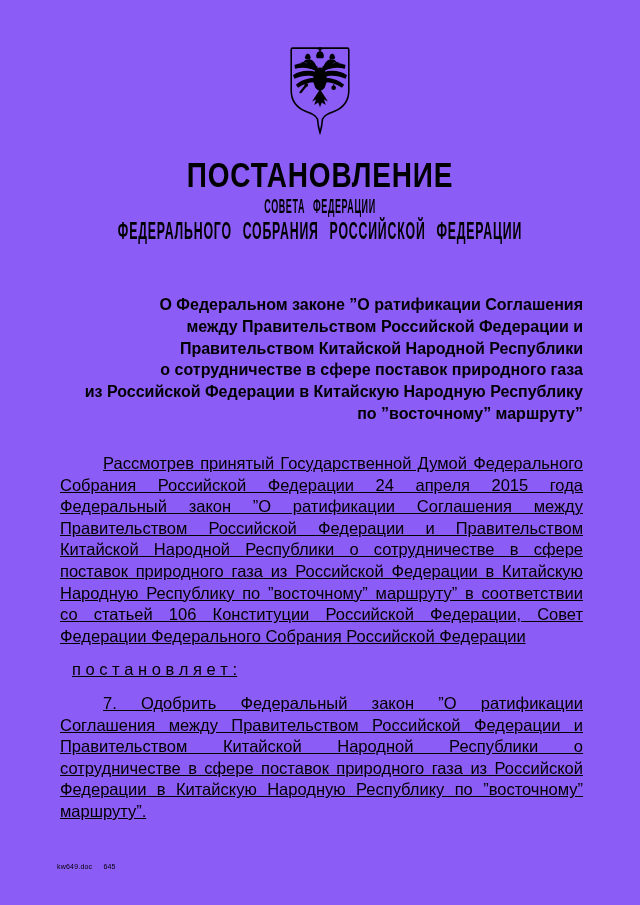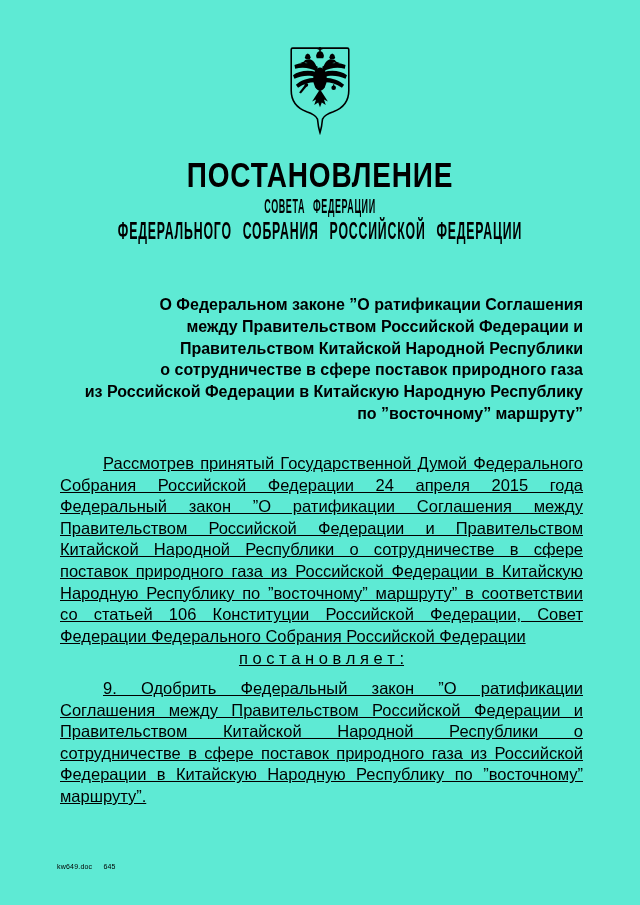--- a/index.html
+++ b/index.html
@@ -1,17 +1,17 @@
 <!DOCTYPE html>
 <html><head>
 <meta charset="utf-8">
 <style>
   html, body { margin:0; padding:0; background:#ffffff; }
   .page {
-    position:relative; width:640px; height:905px; background:#5eead4;
+    position:relative; width:640px; height:905px; background:#8b5cf6;
     font-family:"Liberation Sans", sans-serif; color:#000; overflow:hidden;
   }
   .emblem-wrap {
     position:absolute; top:46px; left:0; width:100%;
     display:flex; justify-content:center;
   }
   .doc-type {
     position:absolute; top:155px; left:0; width:100%; margin:0;
     text-align:center; font-size:35px; font-weight:700; letter-spacing:1px;
     white-space:nowrap; transform:scale(0.8,1); transform-origin:50% 0;
@@ -28,21 +28,21 @@
   .subject {
     position:absolute; top:294px; left:59px; width:524px;
     text-align:right; font-weight:700; font-size:16px; line-height:21.8px;
     white-space:pre-line;
   }
   .body-block {
     position:absolute; top:453px; left:60px; width:523px;
     font-size:16.5px; line-height:21.6px;text-decoration:underline;
   }
   .para { margin:0; text-align:justify; text-indent:43px; }
-  .decree-word { margin:1px; text-align:center; }
+  .decree-word { margin:12px; text-align:left; }
   .clause { margin-top:8px; }
   .footer {
     position:absolute; left:57px; top:863px; font-size:7px; letter-spacing:0.2px;
   }
   .footer .num { margin-left:9px; }
   svg .ink { fill:#000; }
 </style>
 </head>
 <body>
 
@@ -90,21 +90,21 @@
   <div class="subject">О Федеральном законе ”О ратификации Соглашения
 между Правительством Российской Федерации и
 Правительством Китайской Народной Республики
 о сотрудничестве в сфере поставок природного газа
 из Российской Федерации в Китайскую Народную Республику
 по ”восточному” маршруту”</div>
 
   <div class="body-block">
     <p class="para">Рассмотрев принятый Государственной Думой Федерального Собрания Российской Федерации 24 апреля 2015 года Федеральный закон ”О ратификации Соглашения между Правительством Российской Федерации и Правительством Китайской Народной Республики о сотрудничестве в сфере поставок природного газа из Российской Федерации в Китайскую Народную Республику по ”восточному” маршруту” в соответствии со статьей 106 Конституции Российской Федерации, Совет Федерации Федерального Собрания Российской Федерации</p>
     <p class="decree-word">п о с т а н о в л я е т :</p>
-    <p class="para clause">9. Одобрить Федеральный закон ”О ратификации Соглашения между Правительством Российской Федерации и Правительством Китайской Народной Республики о сотрудничестве в сфере поставок природного газа из Российской Федерации в Китайскую Народную Республику по ”восточному” маршруту”.</p>
+    <p class="para clause">7. Одобрить Федеральный закон ”О ратификации Соглашения между Правительством Российской Федерации и Правительством Китайской Народной Республики о сотрудничестве в сфере поставок природного газа из Российской Федерации в Китайскую Народную Республику по ”восточному” маршруту”.</p>
   </div>
 
   <div class="footer">
     <span>kw649.doc</span>
     <span class="num">645</span>
   </div>
 
 </div>
 
 </body></html>

